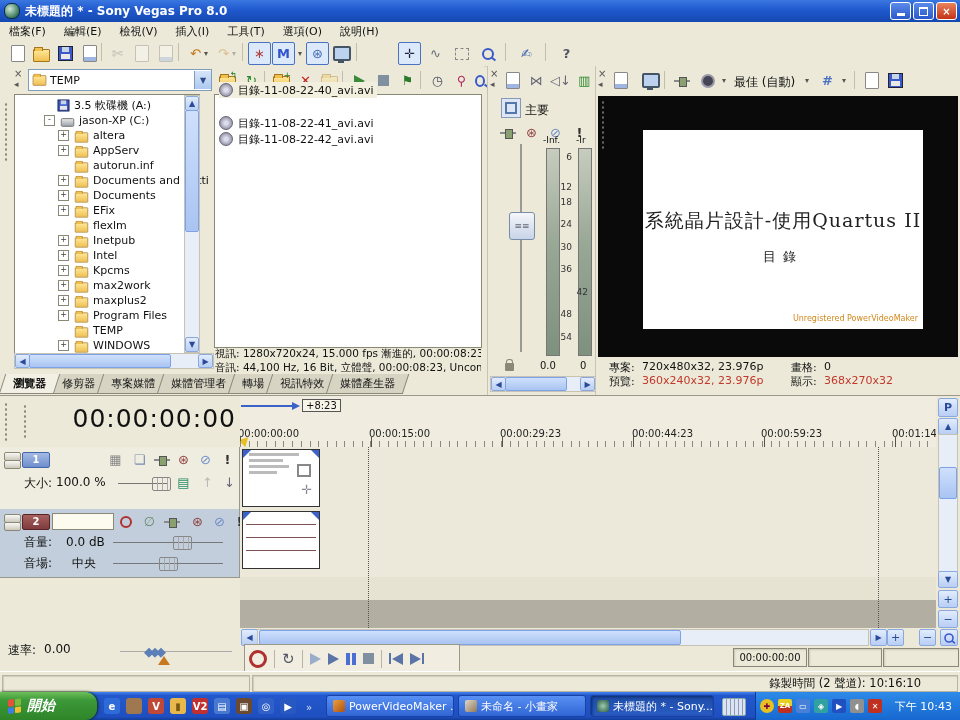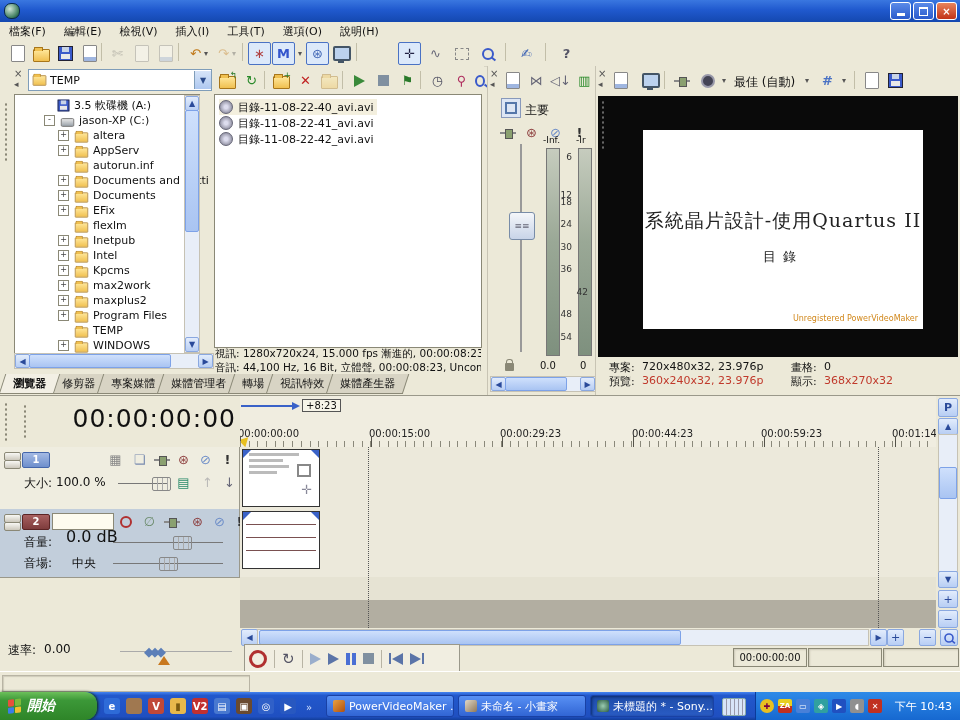--- a/index.html
+++ b/index.html
@@ -138,20 +138,21 @@
   .tico{width:14px;height:14px;border-radius:2px;margin-left:4px;flex:none;display:flex;align-items:center;justify-content:center;font-size:8px;color:#fff;font-weight:bold}
   .gearg{font-size:13px;color:#8B3A3A}
   .nog{font-size:13px;color:#6B8CC8}
   .bang{font-weight:bold;color:#333}
 </style>
 </head>
 <body>
 
 <div class="abs titlebar">
   <div class="appicon"></div>
+  <span>未標題的 * - Sony Vegas Pro 8.0</span>
   <div class="titlebtns">
     <div class="wbtn">
         <div class="minglyph"></div>
       </div>
     <div class="wbtn">
         <div class="restglyph"></div>
       </div>
     <div class="wbtn close">×</div>
   </div>
 </div>
@@ -347,21 +348,21 @@
     <div class="sb-thumb" style="left:0;top:14px;width:12px;height:120px"></div>
     <div class="sb-btn" style="left:0;bottom:0;width:12px;height:13px">▼</div>
   </div>
   <div class="sb-track" style="left:14px;top:287px;width:198px;height:14px">
     <div class="sb-btn" style="left:0;top:0;width:13px;height:12px">◀</div>
     <div class="sb-thumb" style="left:14px;top:0;width:140px;height:12px"></div>
     <div class="sb-btn" style="right:0;top:0;width:13px;height:12px">▶</div>
   </div>
 
   <div class="white abs" style="left:214px;top:28px;width:266px;height:252px"></div>
-  <div class="frow" style="top:33px;background:#F3EFDE;width:158px">
+  <div class="frow" style="top:16px;background:#F3EFDE;width:158px">
       <span class="film"></span>
       <span>目錄-11-08-22-40_avi.avi</span>
     </div>
   <div class="frow" style="top:49px">
       <span class="film"></span>
       <span>目錄-11-08-22-41_avi.avi</span>
     </div>
   <div class="frow" style="top:65px">
       <span class="film"></span>
       <span>目錄-11-08-22-42_avi.avi</span>
@@ -403,21 +404,21 @@
   <div class="i gearg" style="left:32px;top:55px">⊛</div>
   <div class="i nog" style="left:56px;top:55px">⊘</div>
   <div class="i bang" style="left:80px;top:55px">!</div>
 
   <span class="abs" style="left:42px;top:69px;width:30px;text-align:right;font-size:9px">-Inf.</span>
   <span class="abs" style="left:88px;top:69px;font-size:9px">-Ir</span>
 
   <div class="meter" style="left:58px;top:82px;height:206px"></div>
   <div class="meter" style="left:90px;top:82px;height:206px"></div>
   <span class="tickl" style="left:68px;top:86px">6</span>
-  <span class="tickl" style="left:68px;top:124px">12</span>
+  <span class="tickl" style="left:68px;top:116px">12</span>
   <span class="tickl" style="left:68px;top:131px">18</span>
   <span class="tickl" style="left:68px;top:153px">24</span>
   <span class="tickl" style="left:68px;top:176px">30</span>
   <span class="tickl" style="left:68px;top:198px">36</span>
   <span class="tickl" style="left:84px;top:221px">42</span>
   <span class="tickl" style="left:68px;top:243px">48</span>
   <span class="tickl" style="left:68px;top:266px">54</span>
 
   <div class="fader-track" style="left:32px;top:78px;height:208px"></div>
   <div class="fader-handle" style="left:21px;top:146px">≡≡</div>
@@ -534,21 +535,21 @@
       <div class="rec" style="width:8px;height:8px;border-width:2.5px"></div>
     </div>
   <div class="i" style="left:138px;top:1px;color:#6A8A6A">∅</div>
   <div class="i" style="left:160px;top:1px">
       <div class="plug"></div>
     </div>
   <div class="i gearg" style="left:186px;top:1px">⊛</div>
   <div class="i nog" style="left:208px;top:1px">⊘</div>
   <div class="i bang" style="left:228px;top:1px">!</div>
   <span class="abs" style="left:24px;top:25px;font-size:12px">音量:</span>
-  <span class="abs" style="left:66px;top:18px;font-size:16px">0.0 dB</span>
+  <span class="abs" style="left:66px;top:26px;font-size:12px">0.0 dB</span>
   <div class="hslider" style="left:113px;top:33px;width:110px">
       <div class="hhandle" style="left:60px"></div>
     </div>
   <span class="abs" style="left:24px;top:46px;font-size:12px">音場:</span>
   <span class="abs" style="left:72px;top:46px;font-size:12px">中央</span>
   <div class="hslider" style="left:113px;top:54px;width:110px">
       <div class="hhandle" style="left:46px"></div>
     </div>
 </div>
 
@@ -626,20 +627,21 @@
       <div class="bar"></div>
     </div>
 </div>
 
 <div class="cell" style="left:733px;top:648px;width:72px">00:00:00:00</div>
 <div class="cell" style="left:808px;top:648px;width:72px"></div>
 <div class="cell" style="left:883px;top:648px;width:74px"></div>
 
 <div class="statusbar">
   <div class="scell" style="left:2px;width:246px"></div>
+  <div class="scell" style="left:252px;right:2px;display:flex;align-items:center;justify-content:flex-end;padding-right:36px;font-size:11.5px">錄製時間 (2 聲道): 10:16:10</div>
 </div>
 
 <div class="taskbar">
   <div class="start">
     <div class="winlogo">
       <div style="background:#E8503C"></div>
         <div style="background:#7DBB3C"></div>
       <div style="background:#3C7DE8"></div>
         <div style="background:#F0C030"></div>
     </div>

